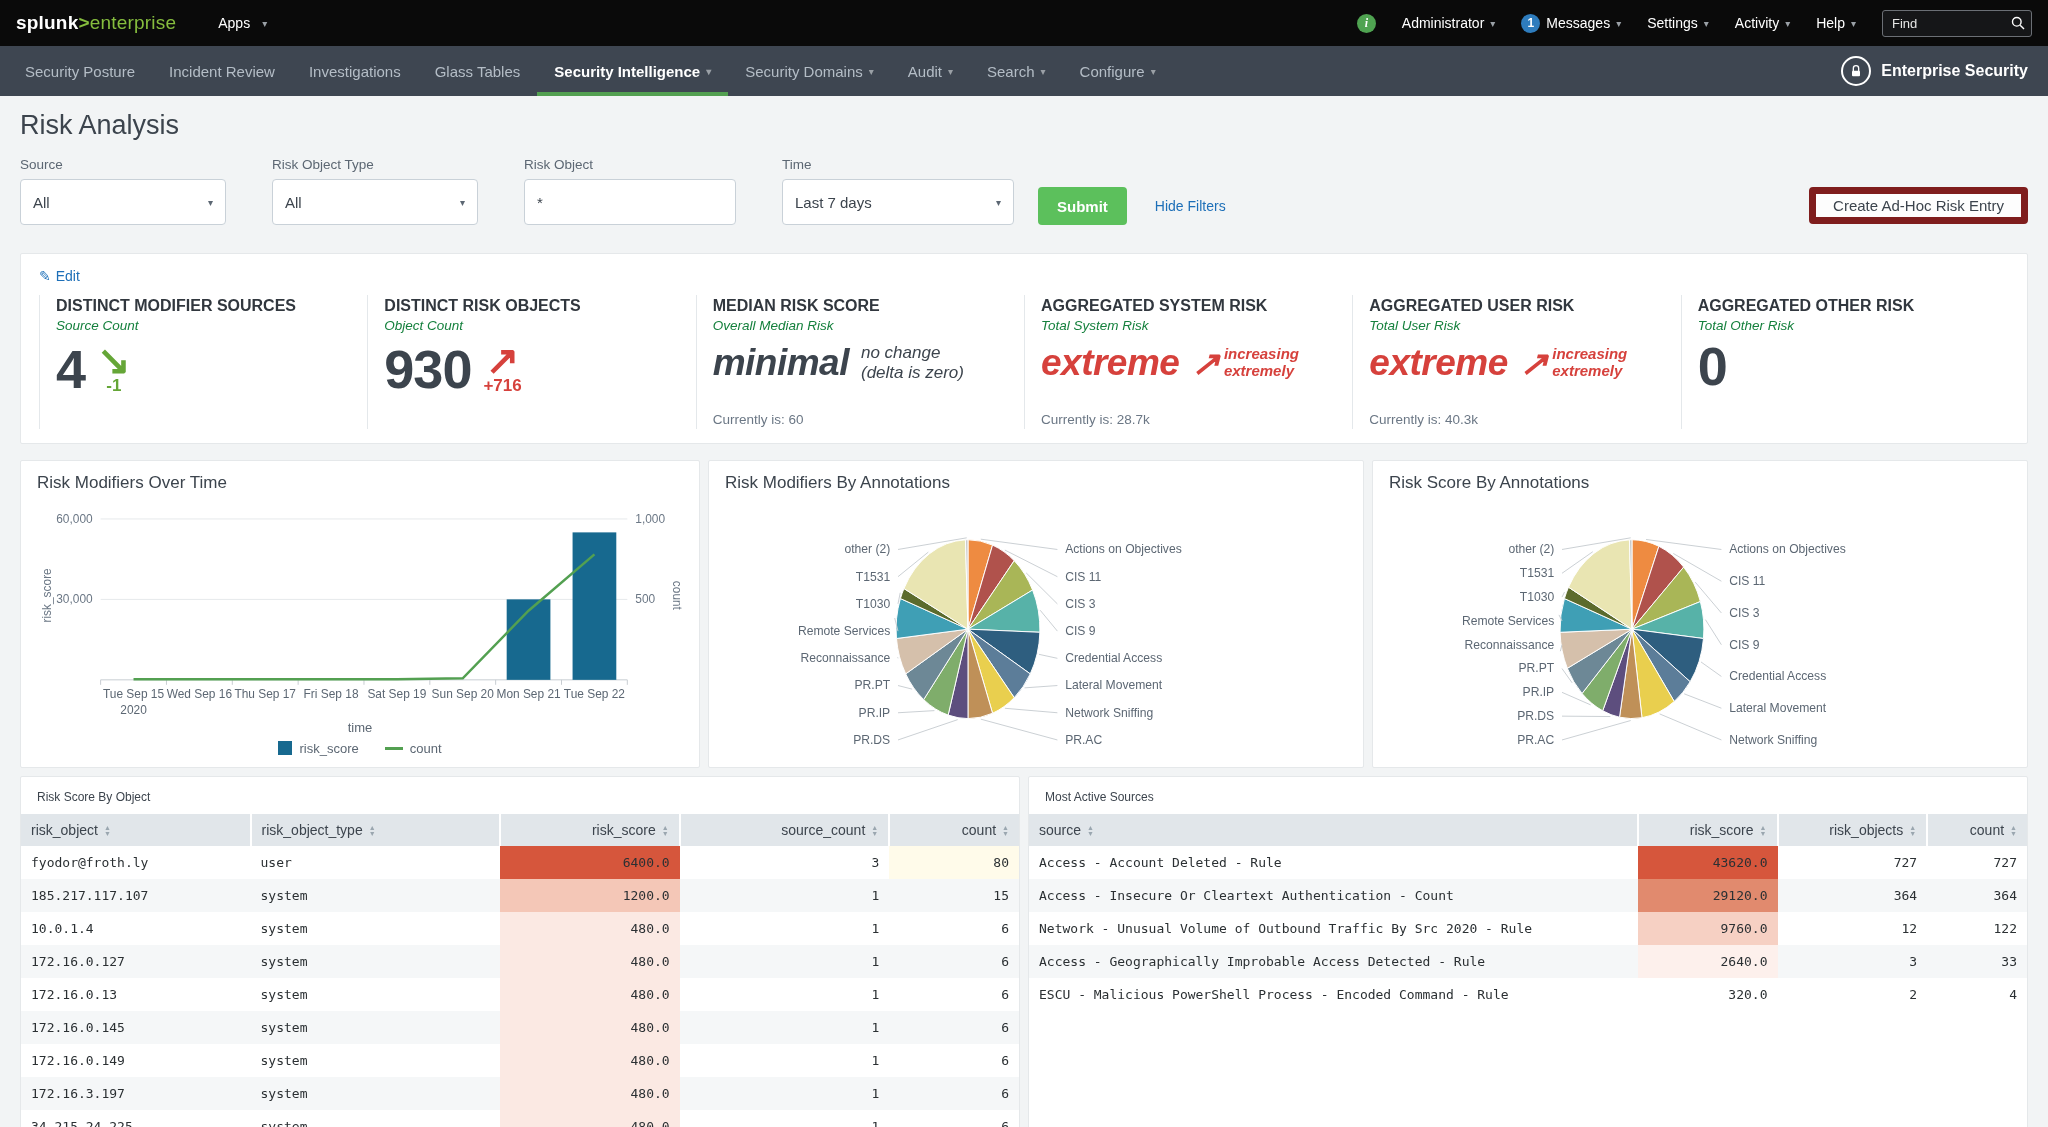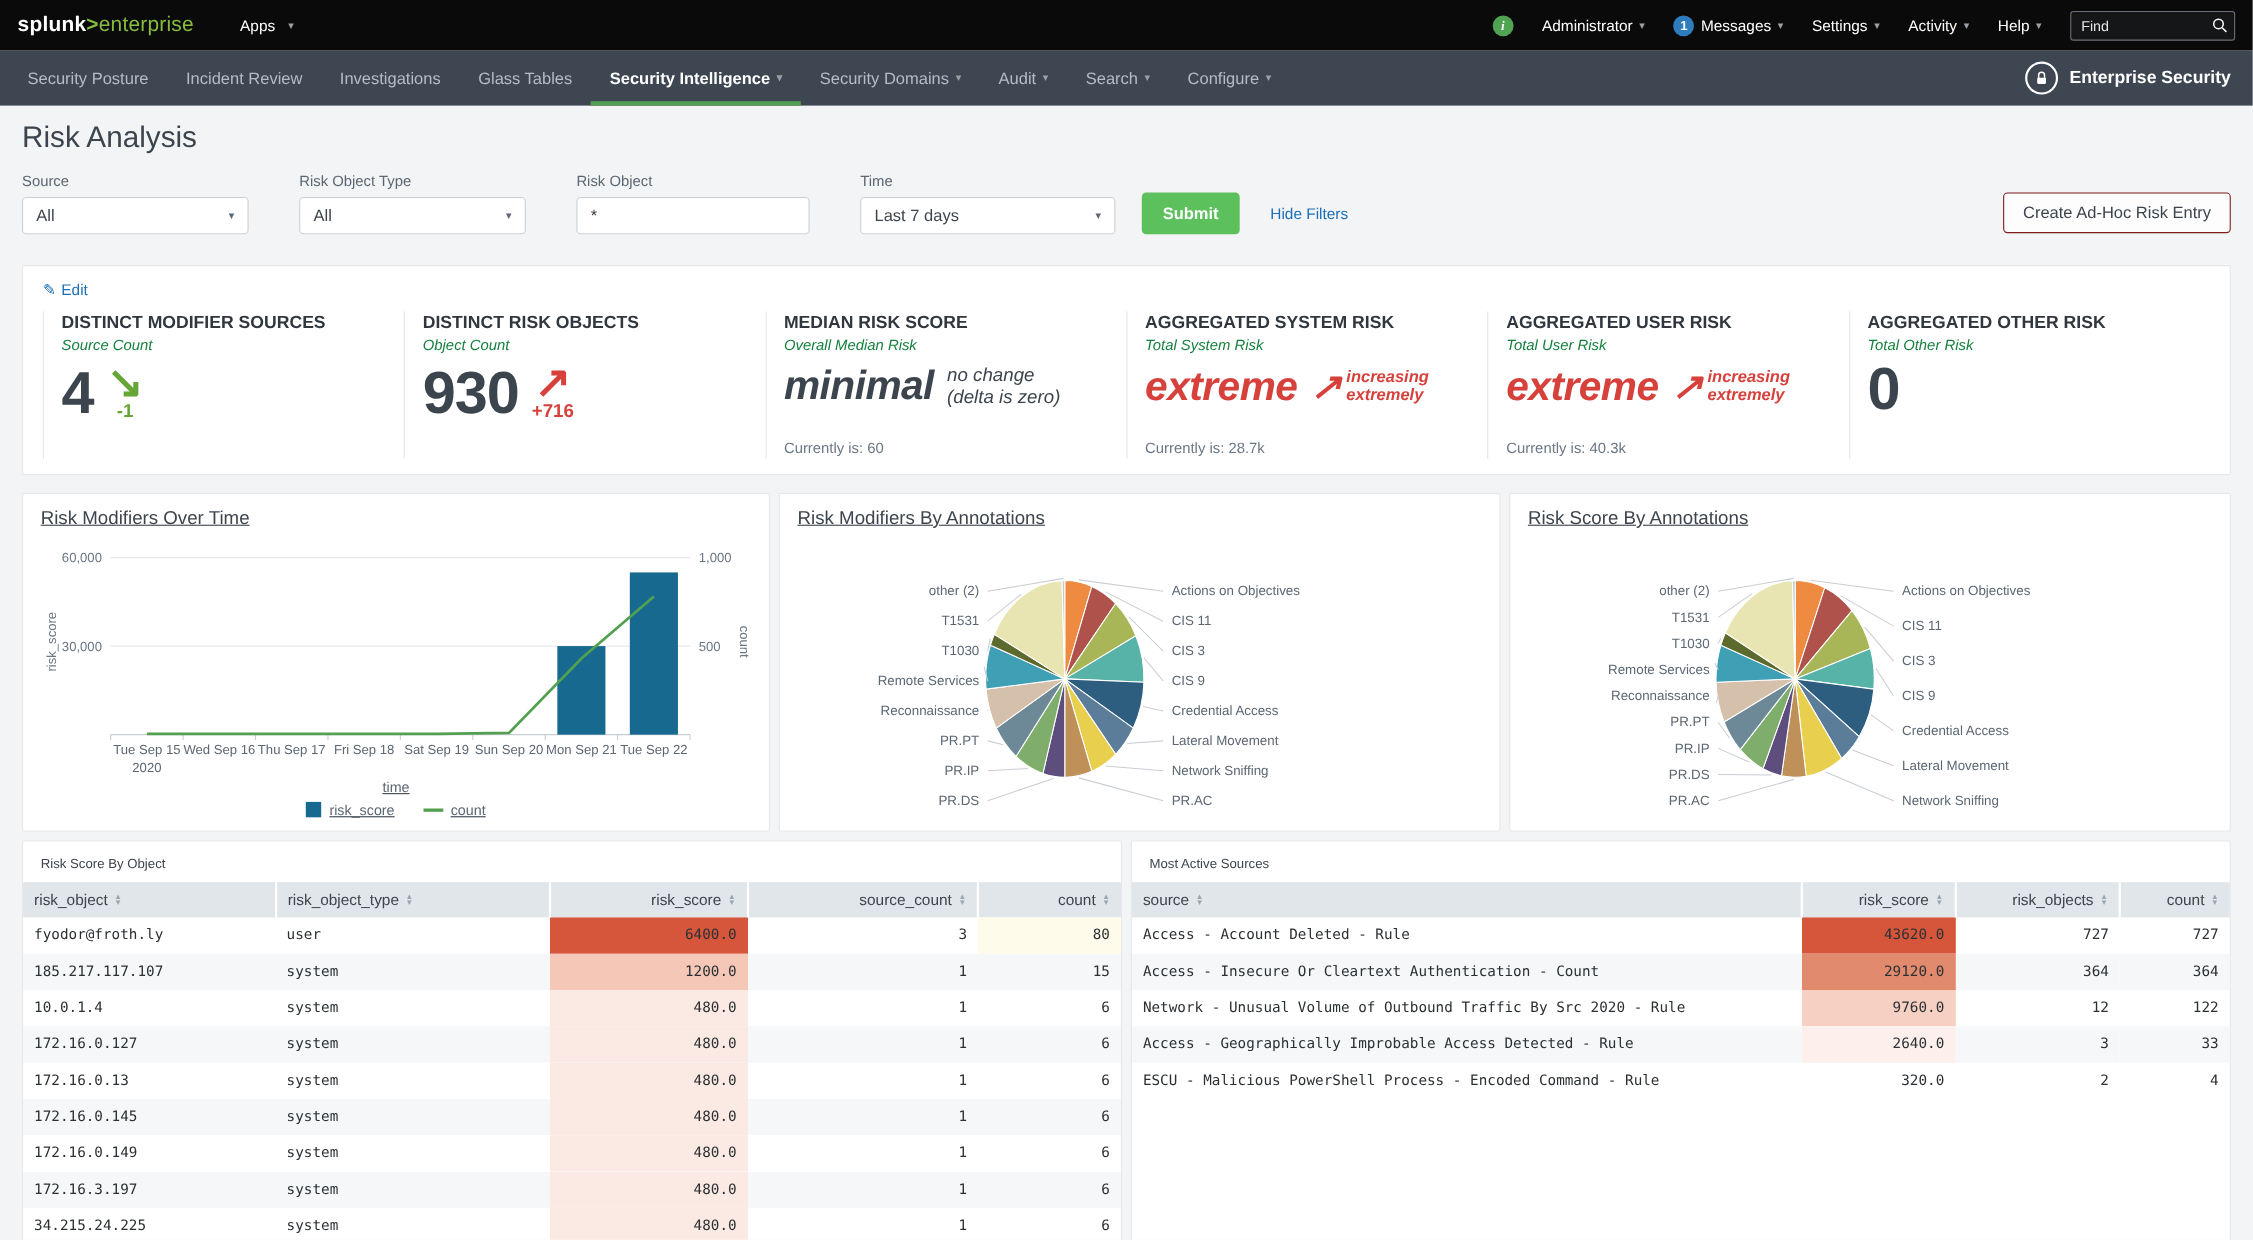--- a/index.html
+++ b/index.html
@@ -37,33 +37,33 @@
   .es-logo { width:30px; height:30px; border:2px solid #fff; border-radius:50%;
              display:flex; align-items:center; justify-content:center; }
 
   
   .content { padding:0 20px; }
   .page-title { margin-top:14px; font-size:27px; font-weight:500; color:#3c444d; }
 
   .filters { margin-top:16px; display:flex; align-items:flex-end; }
   .filter { margin-right:46px; }
   .filter-label { font-size:13.5px; color:#5c6773; margin-bottom:7px; }
-  .select, .textinput { height:34px; background:#fff; border:1px solid #c9d1d8; border-radius:4px;
+  .select, .textinput { height:46px; background:#fff; border:1px solid #c9d1d8; border-radius:4px;
       display:flex; align-items:center; font-size:15px; color:#3c444d; padding:0 12px; cursor:pointer; }
   .select { justify-content:space-between; }
   .select .caret { color:#5c6773; }
   .w-source { width:206px; } .w-rot { width:206px; } .w-ro { width:212px; } .w-time { width:232px; }
   .textinput { cursor:text; }
   input.textinput { outline:none; }
   .btn-submit { height:38px; padding:0 19px; background:#5cc05c; border:none; border-radius:4px;
       color:#fff; font-size:15px; font-weight:700; cursor:pointer; margin-right:28px; }
   .link { color:#1d6fb8; font-size:14px; cursor:pointer; text-decoration:none; }
   .hide-filters { margin-bottom:11px; }
   .btn-adhoc { margin-left:auto; margin-bottom:1px; height:37px; padding:0 17px; background:#fdfdfd;
-      border:1px solid #7f1d1d; border-radius:4px; font-size:15px; color:#3c444d; cursor:pointer; }
+      border:7px solid #7f1d1d; border-radius:4px; font-size:15px; color:#3c444d; cursor:pointer; }
 
   
   .panel { background:#fff; border:1px solid #e5e8ea; border-radius:2px; }
   .kpi-card { margin-top:28px; padding:13px 18px 14px; }
   .edit-link { font-size:14px; display:inline-flex; gap:5px; align-items:center; }
   .kpi-row { display:flex; margin-top:10px; }
   .kpi { flex:1 1 0; border-left:1px solid #e4e8eb; padding:2px 10px 0 16px; position:relative; height:134px; }
   .kpi-title { font-size:16px; font-weight:700; color:#31373e; }
   .kpi-sub { font-size:13.5px; color:#15803d; margin-top:3px;font-style:italic; }
   .kpi-valrow { display:flex; gap:12px; margin-top:10px; }
@@ -72,21 +72,21 @@
   .kpi-big { font-size:54px; font-weight:700; letter-spacing:-1px; line-height:.88; color:#3c444d; }
   .kpi-med { font-size:37px; font-weight:700; letter-spacing:-.5px; line-height:.95; color:#3c444d; }
   .trend-col { display:flex; flex-direction:column; align-items:center; line-height:.85; }
   .trend-arrow { font-size:40px; font-weight:700; }
   .trend-delta { font-size:17px; font-weight:700; margin-top:2px; }
   .kpi-note { font-size:17px; color:#3c444d; line-height:1.18; }
   .trend-lines { font-size:15px; font-weight:700; line-height:1.12; }
   .kpi-footer { position:absolute; bottom:2px; left:16px; font-size:13.5px; color:#6b7785; }
 
   
-  .charts-row { margin-top:16px; display:flex; gap:8px;text-decoration:underline; }
+  .charts-row { margin-top:16px; display:flex; gap:8px; }
   .chart-panel { height:308px; padding:12px 16px 8px; }
   .chart-panel.time { flex:0 0 680px; }
   .chart-panel.pie { flex:1 1 0; }
   .chart-title { font-size:17px; font-weight:500; color:#3c444d; }
   .chart-panel svg { display:block; width:100%; margin-top:4px; }
   .pie-label { font-size:12.5px; fill:#5c6773; }
   .axis-txt { font-size:12px; fill:#6b7785; }
   .cat-txt { font-size:12px; fill:#5c6773; }
   .chart-xlabel { text-align:center; font-size:13px; color:#5c6773; margin-top:-2px; }
   .legend { display:flex; justify-content:center; gap:26px; margin-top:6px; font-size:13px; color:#5c6773; align-items:center; }

